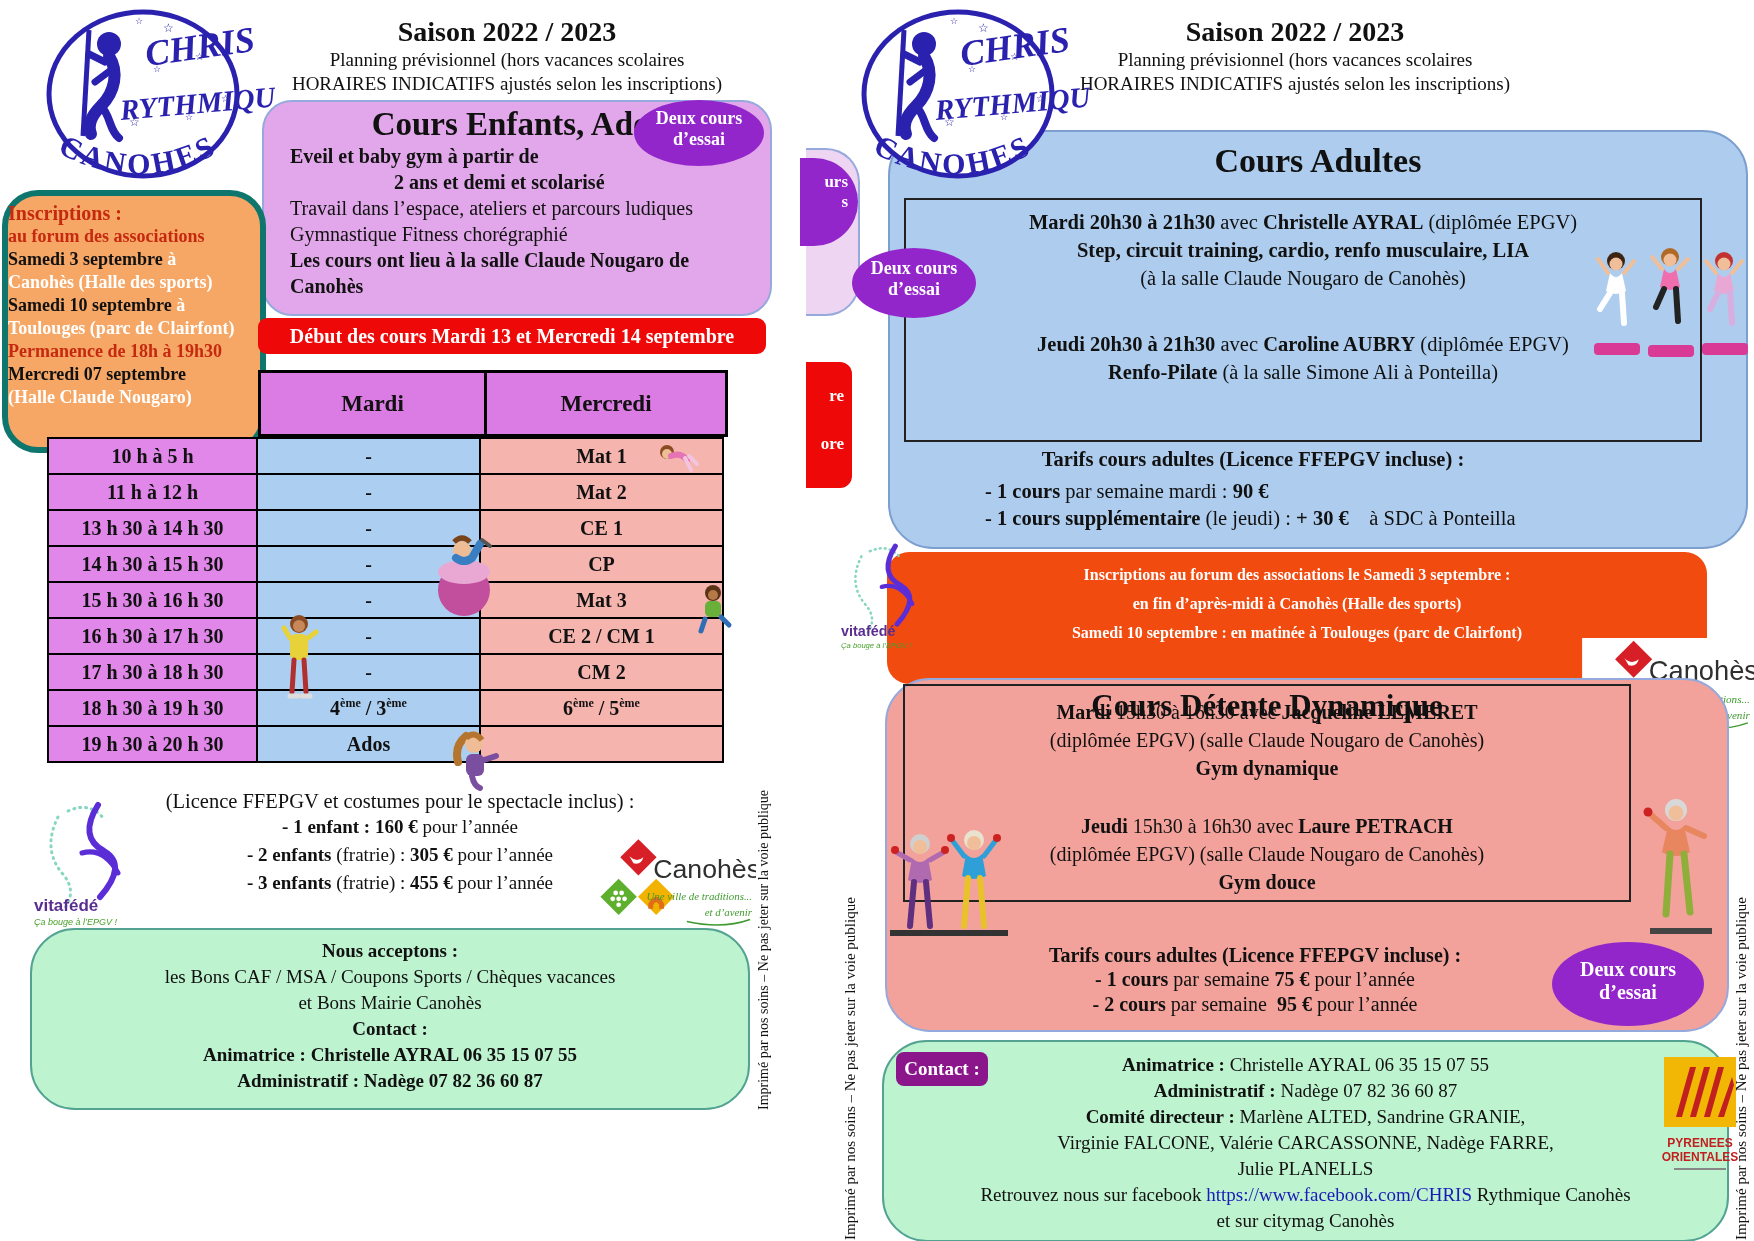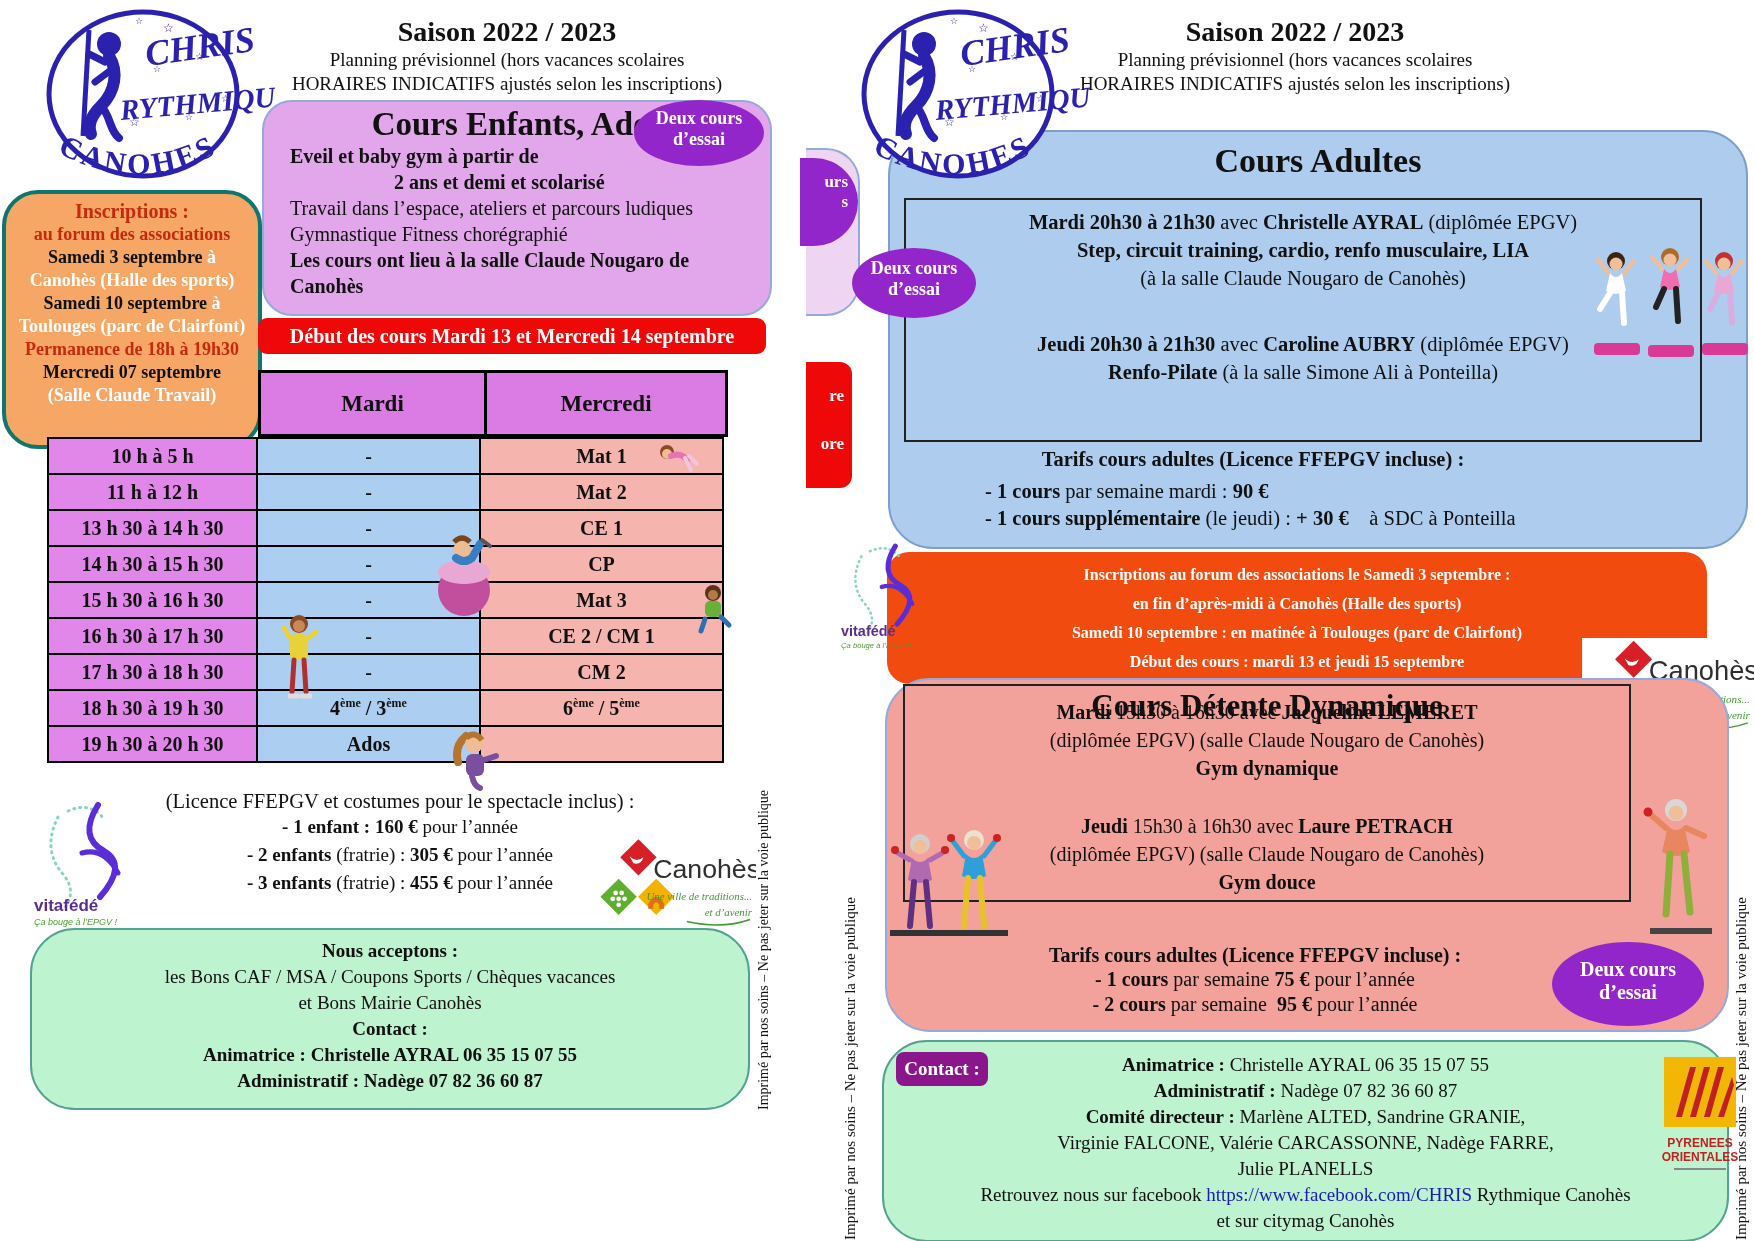--- a/index.html
+++ b/index.html
@@ -9,22 +9,22 @@
   .ctr{text-align:center;}
   .b{font-weight:bold;}
   .ws{white-space:pre;}
   .h-title{font-size:28px;font-weight:bold;}
   .h-sub{font-size:19px;line-height:24px;}
   .enfants-box{left:262px;top:100px;width:506px;height:212px;background:#e2a7ea;
                border:2px solid #96a9dc;border-radius:30px;}
   .enfants-box .bx-title{font-size:33px;font-weight:bold;text-align:center;margin-top:4px;}
   .enfants-box .ln{font-size:20px;line-height:26px;padding-left:26px;}
   .oval{background:#9326cb;border-radius:50%;color:#fff;font-weight:bold;text-align:center;}
-  .insc-box{left:2px;top:190px;width:252px;height:245px;background:#f6a765;border:4px solid #0f766e;
-            border-radius:36px;text-align:center;padding-top:6px;box-sizing:content-box;}
+  .insc-box{left:2px;top:190px;width:252px;height:245px;background:#f6a765;border:6px solid #0f766e;
+            border-radius:36px;text-align:left;padding-top:6px;box-sizing:content-box;}
   .insc-box div{font-size:18px;font-weight:bold;line-height:23px;}
   .dkred{color:#c5290f;}
   .wht{color:#fff;}
   .redban{left:258px;top:318px;width:508px;height:36px;background:#ee0808;color:#fff;font-weight:bold;
           font-size:20px;text-align:center;line-height:36px;border-radius:9px;}
   .sched-hdr{left:258px;top:370px;width:470px;height:67px;display:flex;background:#db7ce4;
              border:3px solid #000;box-sizing:border-box;}
   .sched-hdr div{font-size:23px;font-weight:bold;text-align:center;line-height:61px;}
   .sched{left:47px;top:437px;border-collapse:collapse;}
   .sched td{border:2px solid #000;height:34px;font-size:20px;font-weight:bold;text-align:center;padding:0;}
@@ -79,21 +79,21 @@
 
   <div class="abs insc-box">
     <div class="dkred" style="font-size:20px">Inscriptions :</div>
     <div class="dkred">au forum des associations</div>
     <div><span>Samedi 3 septembre</span><span class="wht"> à</span></div>
     <div class="wht">Canohès (Halle des sports)</div>
     <div><span>Samedi 10 septembre</span><span class="wht"> à</span></div>
     <div class="wht">Toulouges (parc de Clairfont)</div>
     <div class="dkred">Permanence de 18h à 19h30</div>
     <div>Mercredi 07 septembre</div>
-    <div class="wht">(Salle Claude Travail)</div>
+    <div class="wht">(Halle Claude Nougaro)</div>
   </div>
 
   <div class="abs redban">Début des cours Mardi 13 et Mercredi 14 septembre</div>
 
   <div class="abs ctr" style="left:252px;top:16px;width:510px">
     <div class="h-title">Saison 2022 / 2023</div>
     <div class="h-sub">Planning prévisionnel (hors vacances scolaires</div>
     <div class="h-sub">HORAIRES INDICATIFS ajustés selon les inscriptions)</div>
   </div>
 
@@ -317,21 +317,20 @@
   <div class="abs ctr b" style="left:903px;top:448px;width:700px;font-size:20.5px">Tarifs cours adultes (Licence FFEPGV incluse)  :</div>
   <div class="abs" style="left:985px;top:478px;font-size:20.5px;line-height:27px">
     <div><b>- 1 cours</b><span> par semaine mardi : </span><b>90 €</b></div>
     <div><b>- 1 cours supplémentaire</b><span> (le jeudi) : </span><b>+ 30 €</b><span class="ws">    à SDC à Ponteilla</span></div>
   </div>
 
   <div class="abs orangered-box">
     <div>Inscriptions au forum des associations le  Samedi 3 septembre :</div>
     <div>en fin d’après-midi à Canohès (Halle des sports)</div>
     <div>Samedi 10 septembre : en matinée à Toulouges (parc de Clairfont)</div>
-    <div>Début des cours : mardi 13 et jeudi 15 septembre</div>
   </div>
 
   <svg class="abs" style="left:836px;top:536px" width="100" height="117" viewBox="0 0 118 138">
     <path d="M30,24 q-16,32 4,56 q16,18 2,36" stroke="#86d6c2" stroke-width="3" stroke-dasharray="1,5" stroke-linecap="round" fill="none"></path>
     <path d="M40,18 q22,-10 36,8" stroke="#86d6c2" stroke-width="3" stroke-dasharray="1,5" stroke-linecap="round" fill="none"></path>
     <path d="M70,12 q-20,32 6,46 q24,14 -4,46" stroke="#5b2dd6" stroke-width="6" fill="none" stroke-linecap="round"></path>
     <path d="M54,60 q22,-6 36,20" stroke="#5b2dd6" stroke-width="5" fill="none" stroke-linecap="round"></path>
     <text x="6" y="118" font-size="17" font-weight="bold" fill="#5b2d91" class="sans">vitafédé</text>
     <text x="6" y="132" font-size="9" font-style="italic" fill="#4aa02c" class="sans">Ça bouge à l’EPGV !</text>
   </svg>

